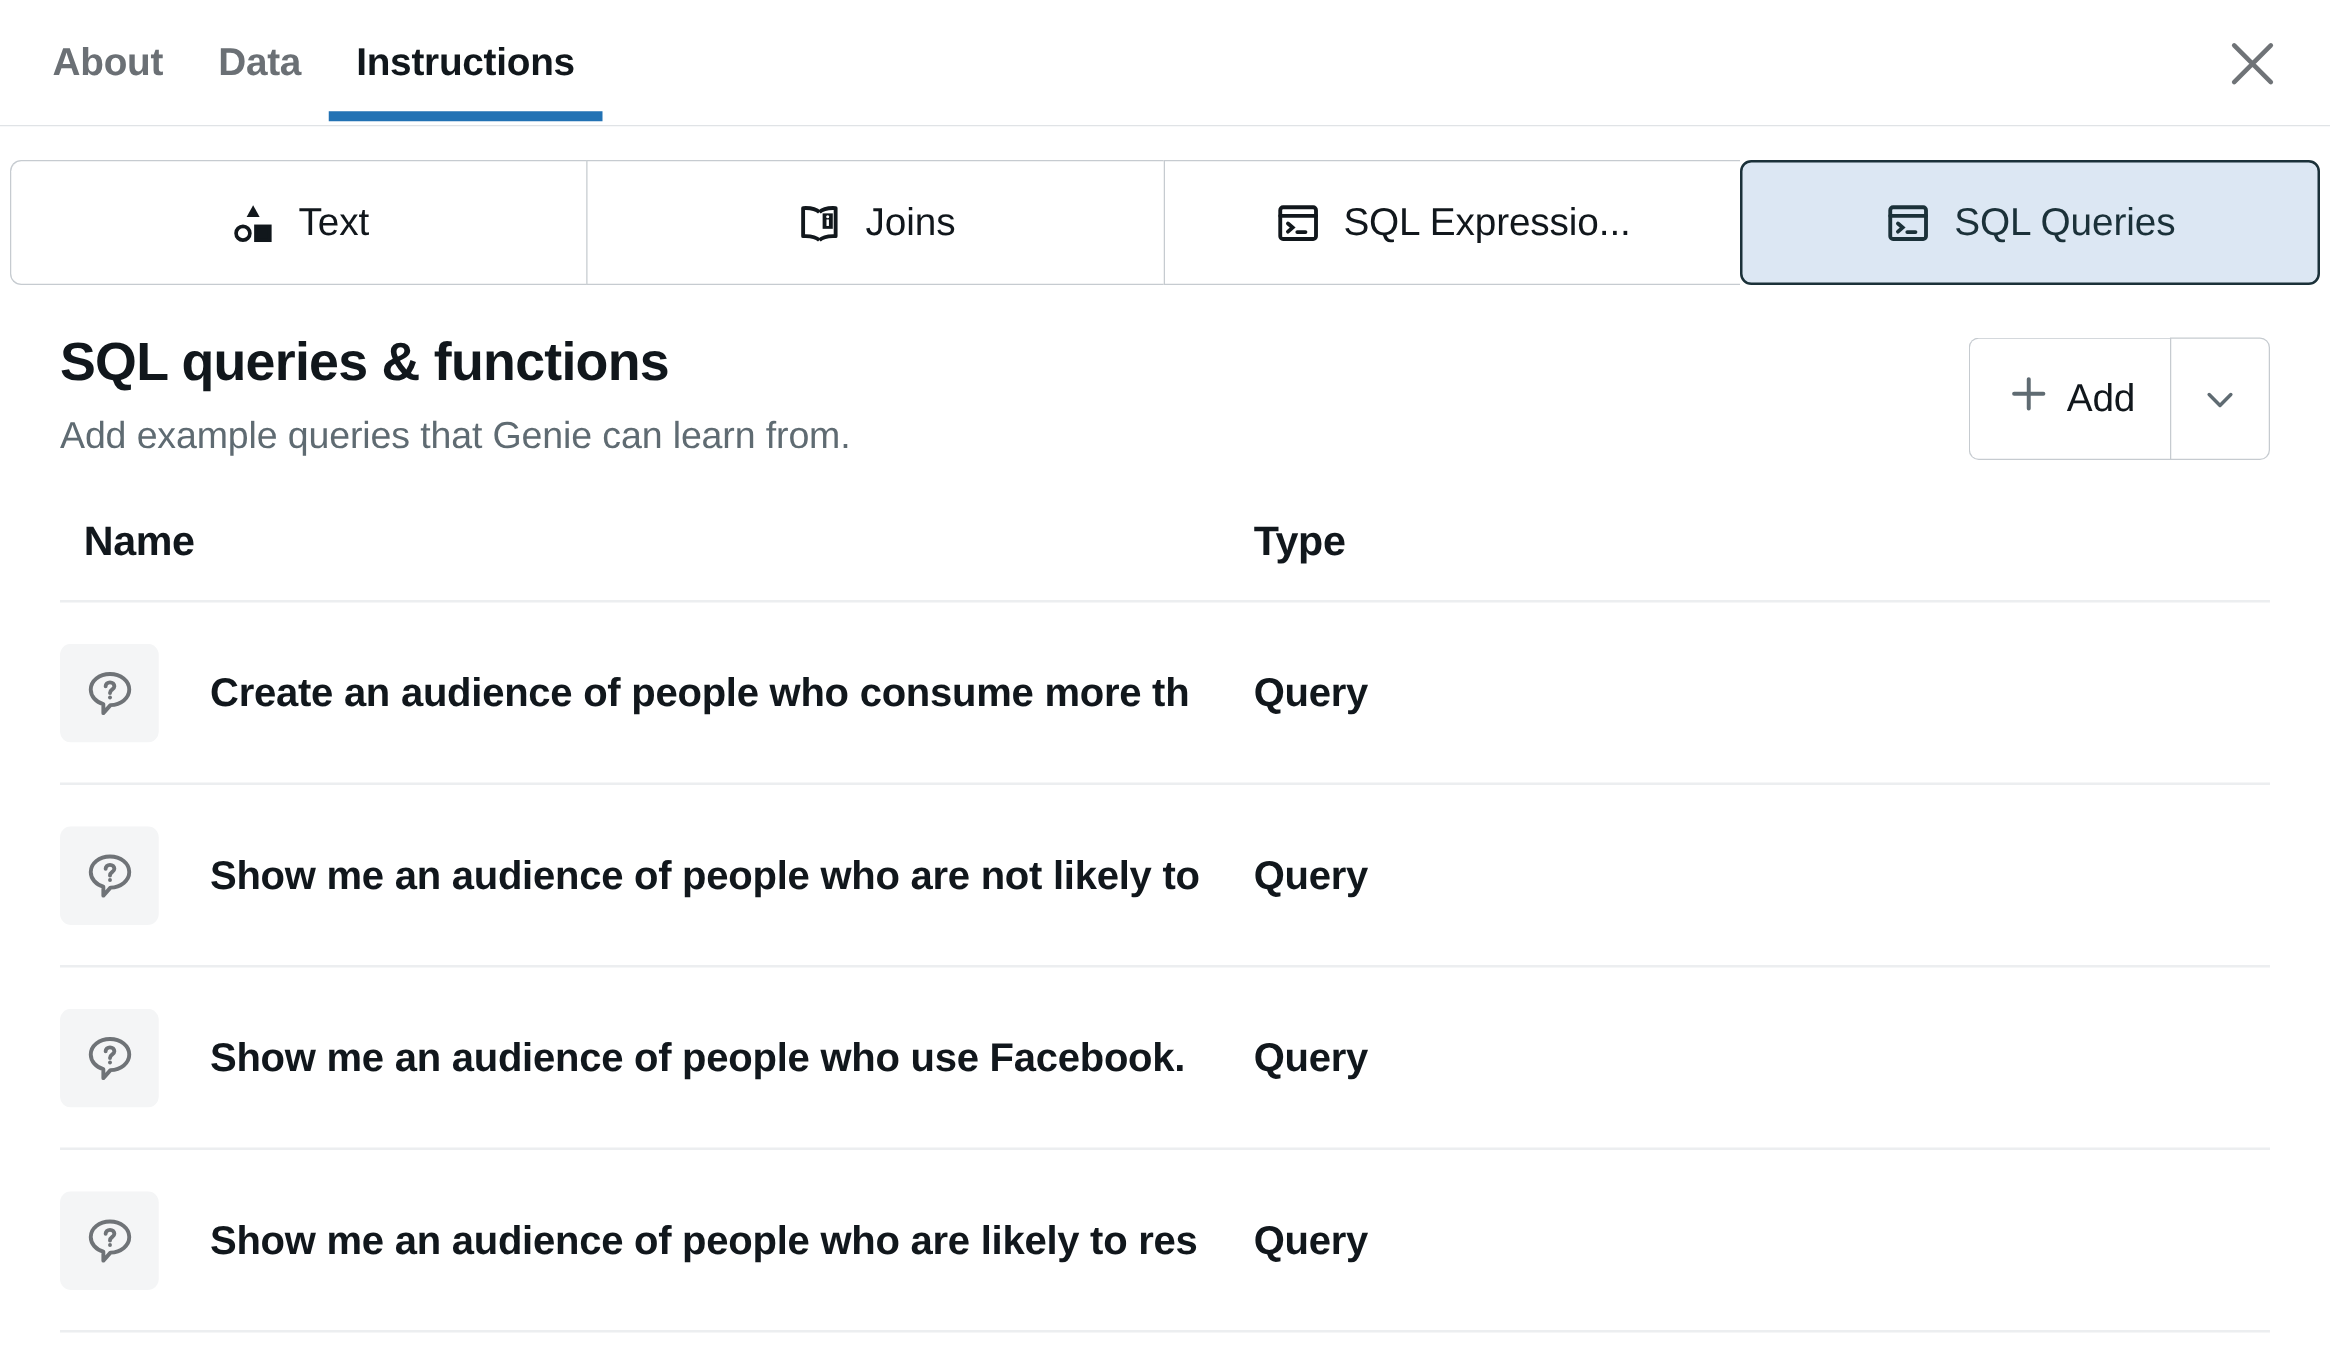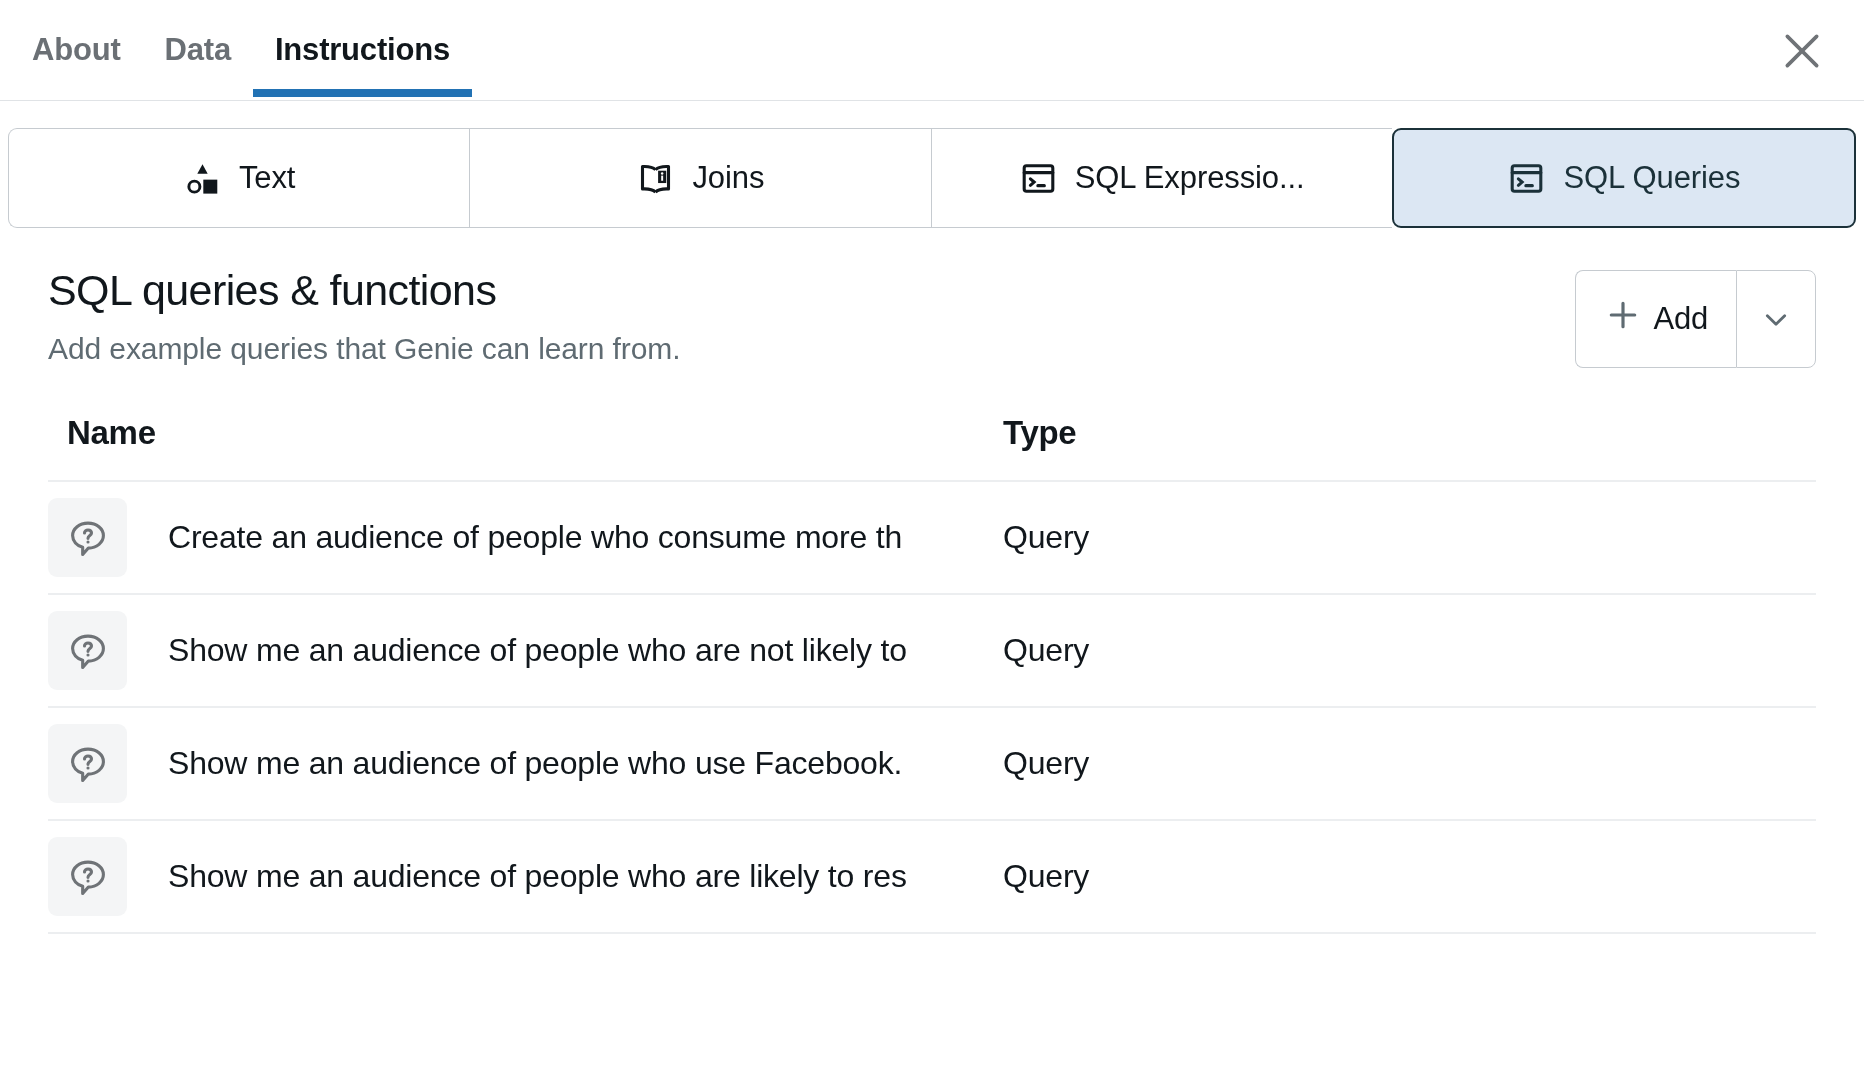--- a/index.html
+++ b/index.html
@@ -17,21 +17,21 @@
     -webkit-font-smoothing: antialiased;
   }
 
   
   .tabbar {
     position: relative;
     height: 101px;
     border-bottom: 1px solid #e0e3e6;
     display: flex;
     align-items: flex-start;
-    padding-left: 10px;
+    padding-left: 20px;
   }
 
   .tab {
     position: relative;
     height: 100px;
     display: flex;
     align-items: center;
     padding: 0 22px;
     font-size: 31px;
     font-weight: 700;
@@ -113,21 +113,21 @@
   .content { padding: 0 48px; }
 
   .head-row {
     display: flex;
     align-items: flex-start;
     justify-content: space-between;
     padding-top: 38px;
   }
   .head-title {
     font-size: 43px;
-    font-weight: 400;
+    font-weight: 700;
     letter-spacing: -0.6px;
     color: #11171c;
     line-height: 1.15;
   }
   .head-sub {
     font-size: 30px;
     color: #5f6b72;
     margin-top: 17px;
     letter-spacing: -0.1px;
   }
@@ -180,23 +180,24 @@
     font-weight: 700;
     color: #11171c;
     letter-spacing: -0.3px;
   }
   .col-name { width: 955px; flex: 0 0 955px; padding-left: 19px; }
   .col-type { flex: 1; }
 
   .trow {
     display: flex;
     align-items: center;
-    height: 113px;
+    height: 146px;
     border-bottom: 2px solid #eceef0;
     cursor: pointer;
+    font-weight: bold;
   }
   .cell-name {
     width: 955px;
     flex: 0 0 955px;
     display: flex;
     align-items: center;
     overflow: hidden;
   }
   .row-icon {
     flex: 0 0 auto;

